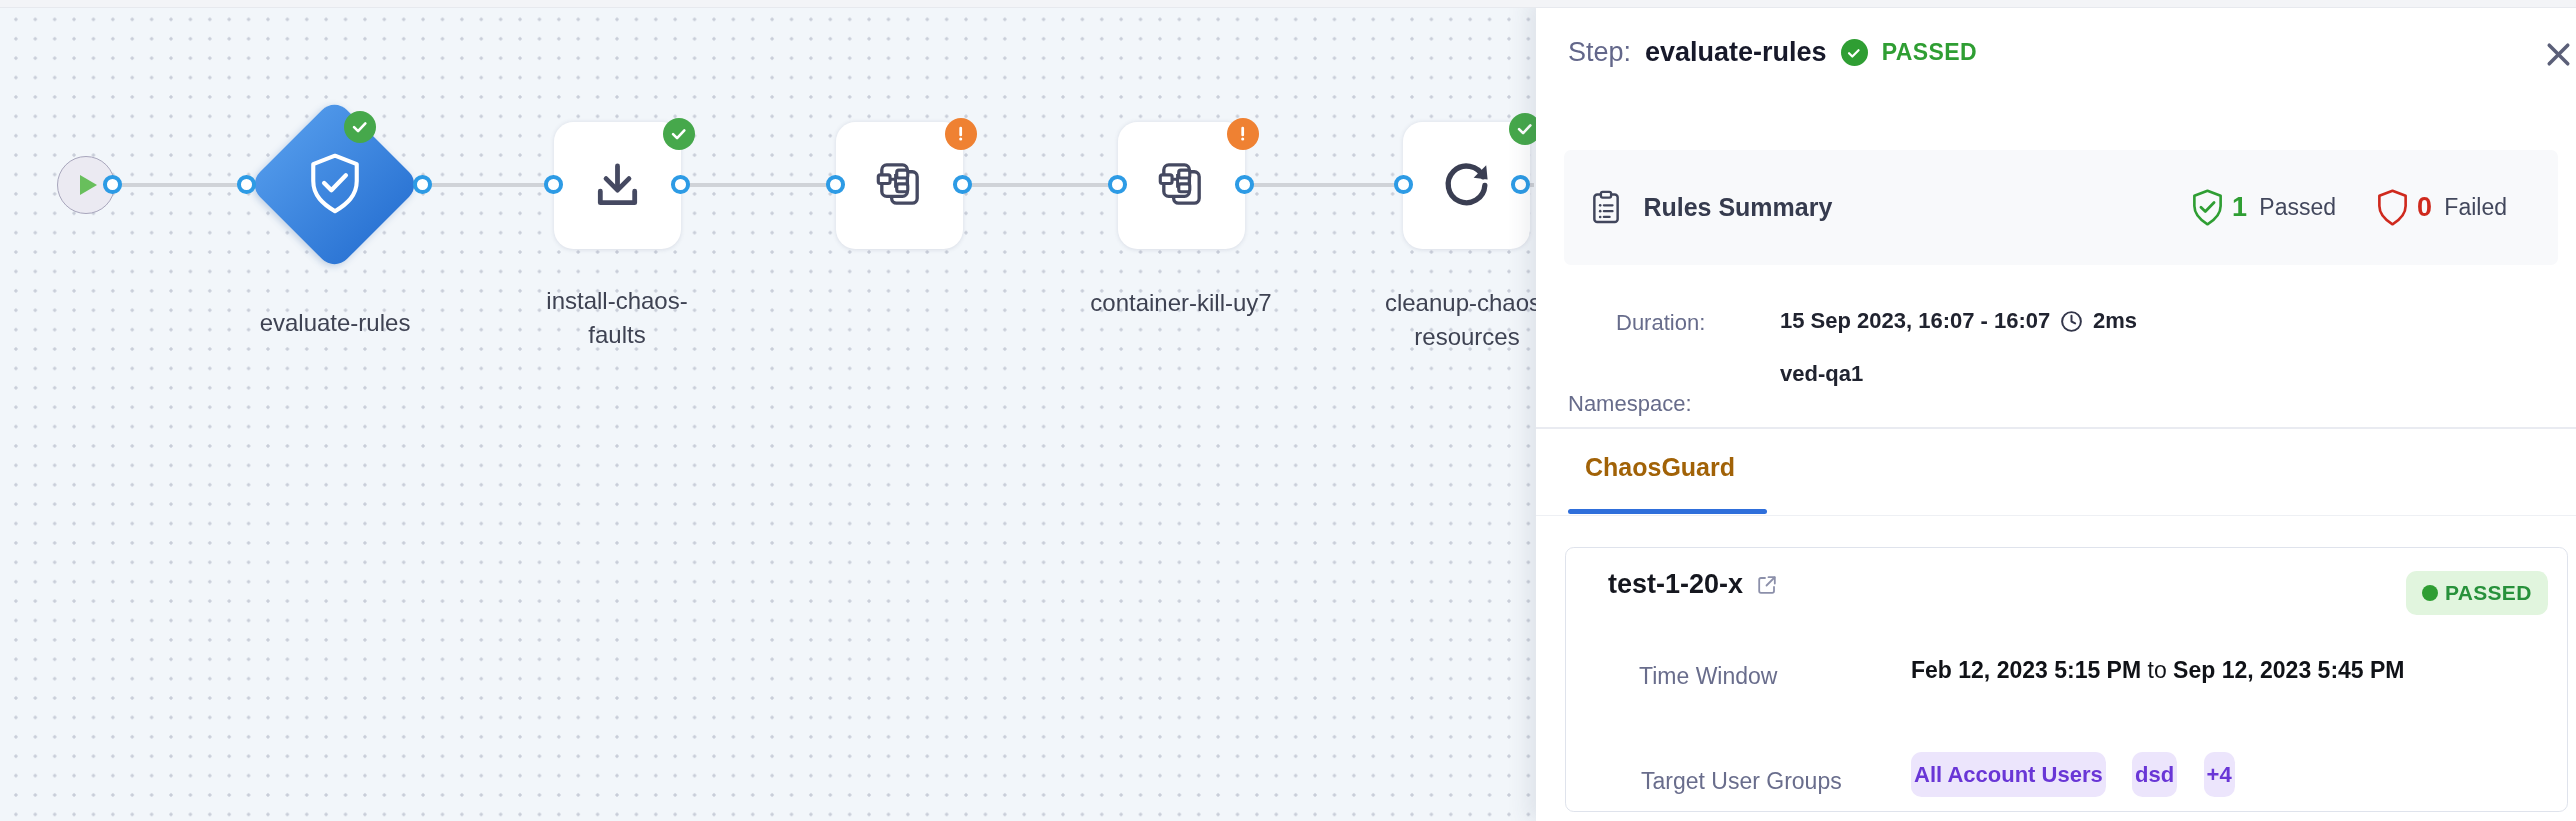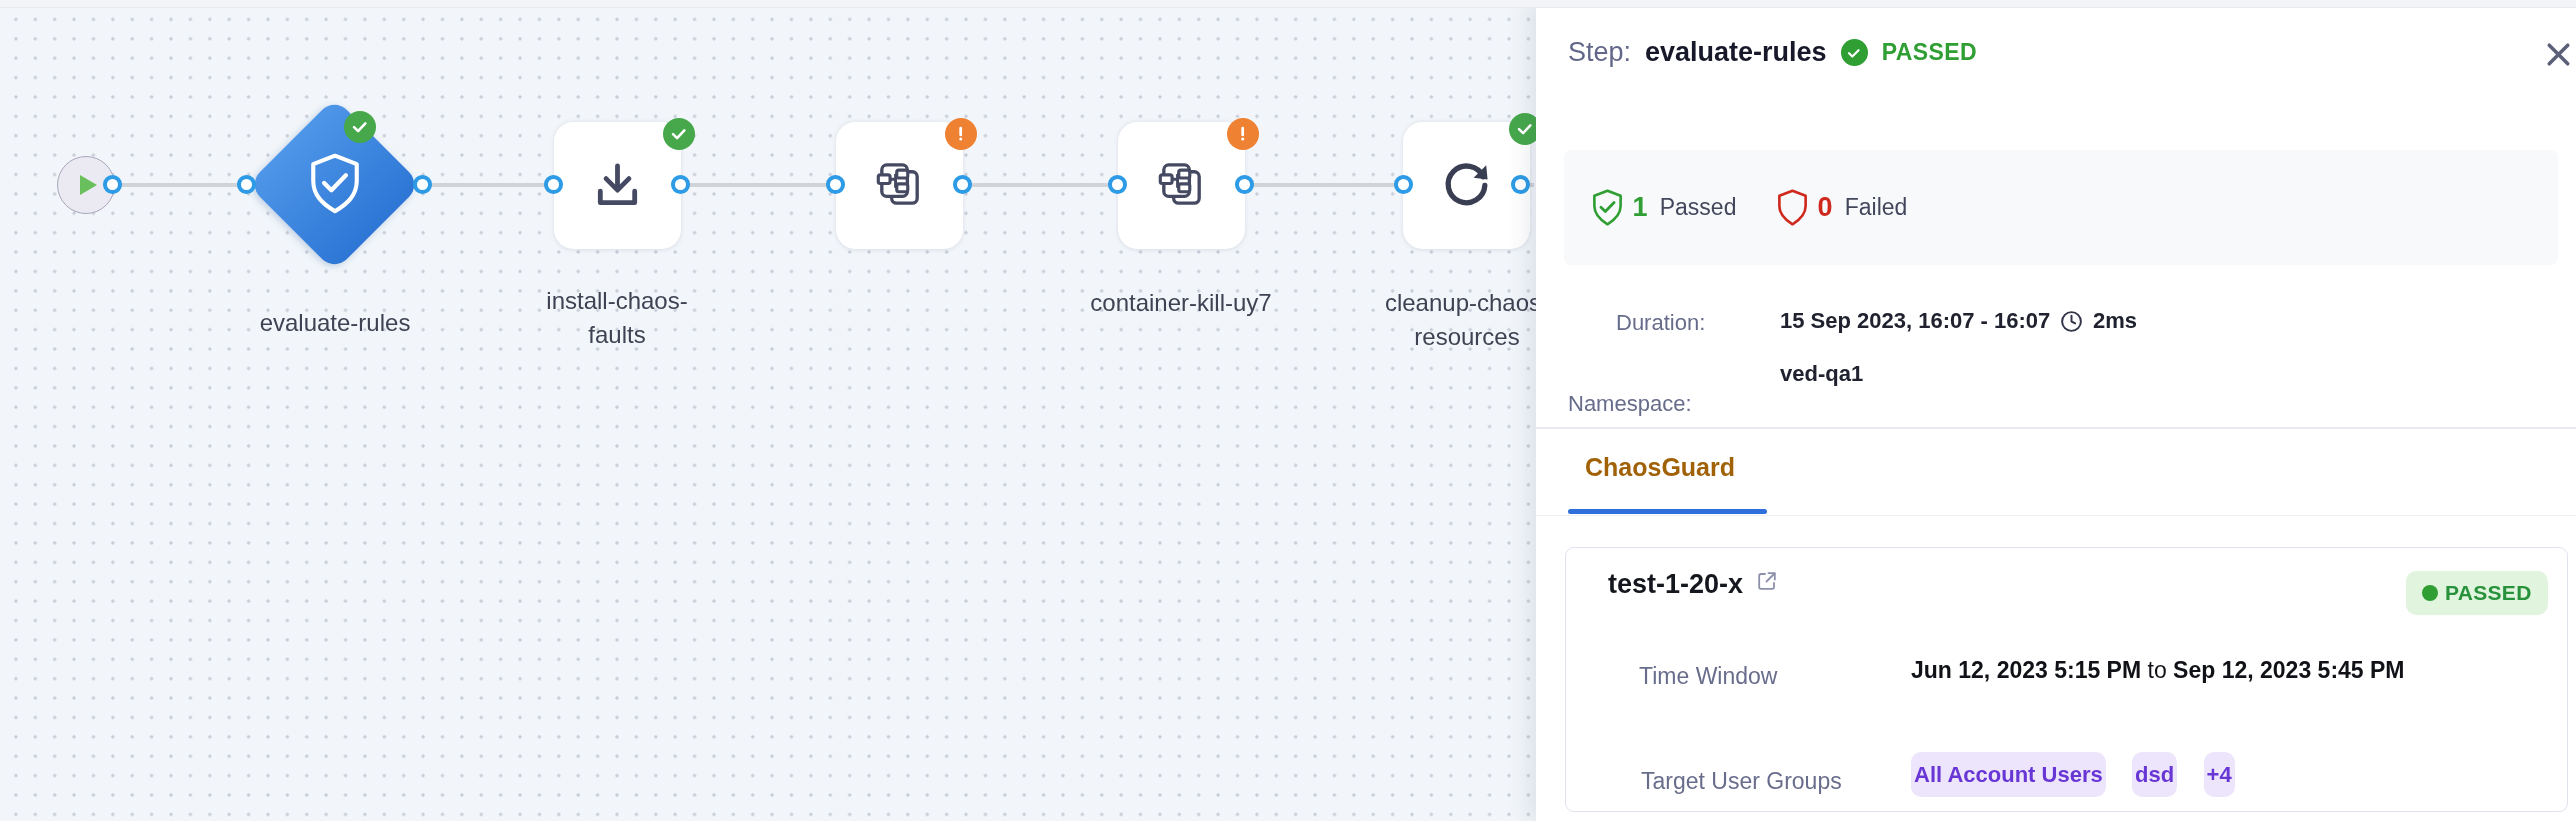--- a/index.html
+++ b/index.html
@@ -57,21 +57,21 @@
   .meta-label{position:absolute;left:32px;font-size:22px;font-weight:500;color:#676c8b;}
   .meta-value{position:absolute;left:244px;font-size:22px;font-weight:600;color:#20232f;
               display:flex;align-items:center;gap:8.8px;}
   .divider{position:absolute;left:0;top:427px;width:100%;height:1.8px;background:#e9ebf1;}
   .tab-row-border{position:absolute;left:0;top:515px;width:100%;height:0.9px;background:#eef0f4;}
   .tab{position:absolute;left:49px;top:453px;font-size:25px;font-weight:700;color:#a16207;cursor:pointer;}
   .tab-underline{position:absolute;left:32px;top:509px;width:199px;height:5.3px;border-radius:2.6px;background:#2f6fdb;}
   
   .card{position:absolute;left:29px;top:547px;width:1003px;height:265px;background:#fff;
         border:1.8px solid #dfe3ec;border-radius:8.8px;box-sizing:border-box;}
-  .card-name-row{position:absolute;left:42px;top:21px;display:flex;gap:12.3px;}
+  .card-name-row{position:absolute;left:42px;top:21px;display:flex;align-items:center;gap:12.3px;}
   .card-name{font-size:27px;font-weight:700;color:#15171f;}
   .card-badge{position:absolute;right:19.4px;top:23px;height:44px;border-radius:10.6px;background:#e1f5de;
               display:flex;align-items:center;gap:7px;padding:0 16px;}
   .card-badge-dot{width:16px;height:16px;border-radius:50%;background:#2f9e33;}
   .card-badge-text{font-size:21px;font-weight:700;color:#27913b;letter-spacing:0.3px;}
   .card-label{position:absolute;font-size:23px;font-weight:500;color:#696d8c;}
   .tw-line1{position:absolute;left:345px;top:109px;font-size:23px;color:#101217;}
   .tw-bold{font-weight:700;}
   .tw-sep{font-weight:400;}
   .tw-line2{position:absolute;left:345px;top:158px;font-size:22px;font-weight:500;color:#16181f;}
@@ -210,20 +210,35 @@
     </div>
 
     <div class="close-btn">
       <svg width="37" height="37" viewBox="0 0 24 24">
         <line x1="6" y1="6" x2="18" y2="18" stroke="#5b5f78" stroke-width="2.3" stroke-linecap="round"></line>
         <line x1="18" y1="6" x2="6" y2="18" stroke="#5b5f78" stroke-width="2.3" stroke-linecap="round"></line>
       </svg>
     </div>
 
     <div class="rules-bar">
+      <div class="rules-left">
+        <span>
+          <svg width="32" height="35" viewBox="0 0 22 24">
+            <rect x="3" y="3" width="16" height="19" rx="2" fill="none" stroke="#41465c" stroke-width="1.7"></rect>
+            <rect x="7.5" y="1.2" width="7" height="4" rx="1.2" fill="#f8f9fb" stroke="#41465c" stroke-width="1.6"></rect>
+            <circle cx="7" cy="10.5" r="0.9" fill="#41465c"></circle>
+            <line x1="9.5" y1="10.5" x2="15.5" y2="10.5" stroke="#41465c" stroke-width="1.5" stroke-linecap="round"></line>
+            <circle cx="7" cy="14.5" r="0.9" fill="#41465c"></circle>
+            <line x1="9.5" y1="14.5" x2="15.5" y2="14.5" stroke="#41465c" stroke-width="1.5" stroke-linecap="round"></line>
+            <circle cx="7" cy="18.5" r="0.9" fill="#41465c"></circle>
+            <line x1="9.5" y1="18.5" x2="13.5" y2="18.5" stroke="#41465c" stroke-width="1.5" stroke-linecap="round"></line>
+          </svg>
+        </span>
+        <span class="rules-title">Rules Summary</span>
+      </div>
       <div class="rules-right">
         <span>
           <svg width="35" height="39" viewBox="0 0 24 26">
             <path d="M12 1.5 L21 5 V12 C21 18 17 21.5 12 24.5 C7 21.5 3 18 3 12 V5 Z" fill="none" stroke="#2f9e33" stroke-width="1.8" stroke-linejoin="round"></path>
             <polyline points="7.5,12.8 10.5,15.8 16.5,9.6" fill="none" stroke="#2f9e33" stroke-width="1.9" stroke-linecap="round" stroke-linejoin="round"></polyline>
           </svg>
         </span>
         <span class="cnt-pass">1</span>
         <span class="cnt-word">Passed</span>
         <span class="shield-gap"></span>
@@ -268,21 +283,21 @@
           </svg>
         </span>
       </div>
       <div class="card-badge">
         <span class="card-badge-dot"></span>
         <span class="card-badge-text">PASSED</span>
       </div>
 
       <div class="card-label" style="left:73px;top:115px;">Time Window</div>
       <div class="tw-line1">
-        <span class="tw-bold">Jun 12, 2023 5:15 PM</span>
+        <span class="tw-bold">Feb 12, 2023 5:15 PM</span>
         <span class="tw-sep"> </span><span class="tw-sep">to</span><span class="tw-sep"> </span>
         <span class="tw-bold">Sep 12, 2023 5:45 PM</span>
       </div>
 
       <div class="card-label" style="left:75px;top:220px;">Target User Groups</div>
       <div class="chip-row">
         <span class="chip">All Account Users</span>
         <span class="chip">dsd</span>
         <span class="chip">+4</span>
       </div>

